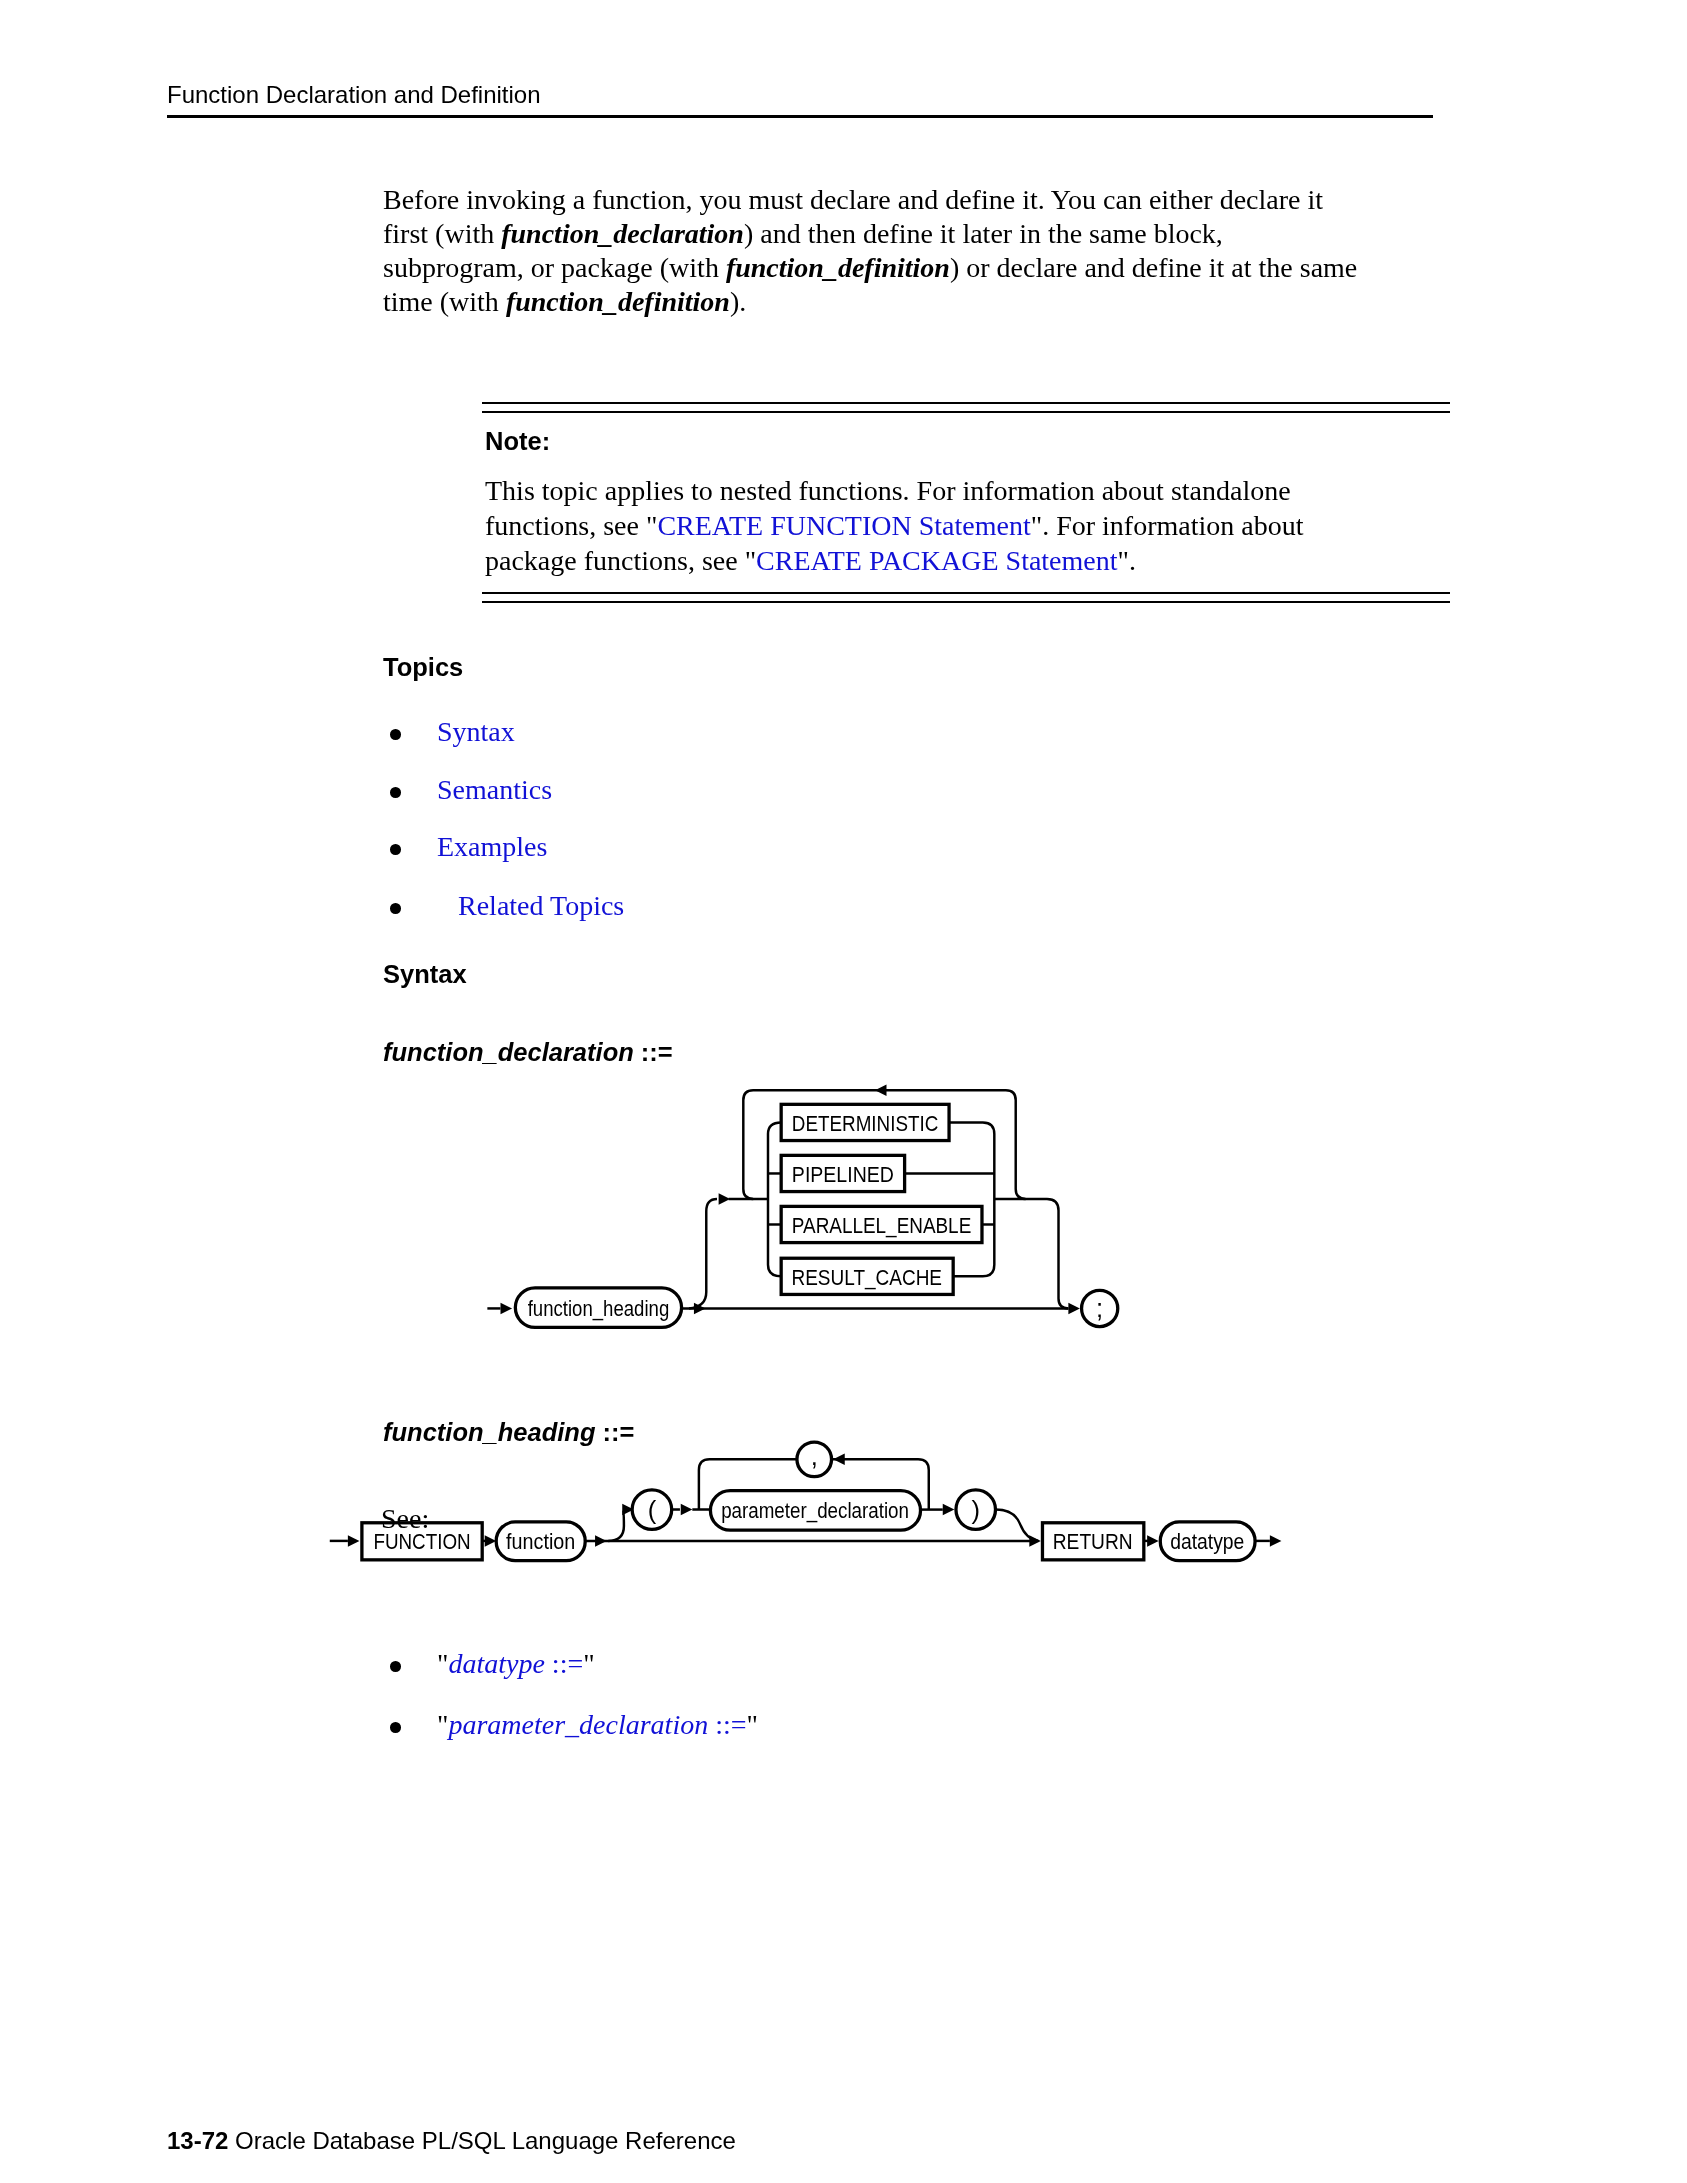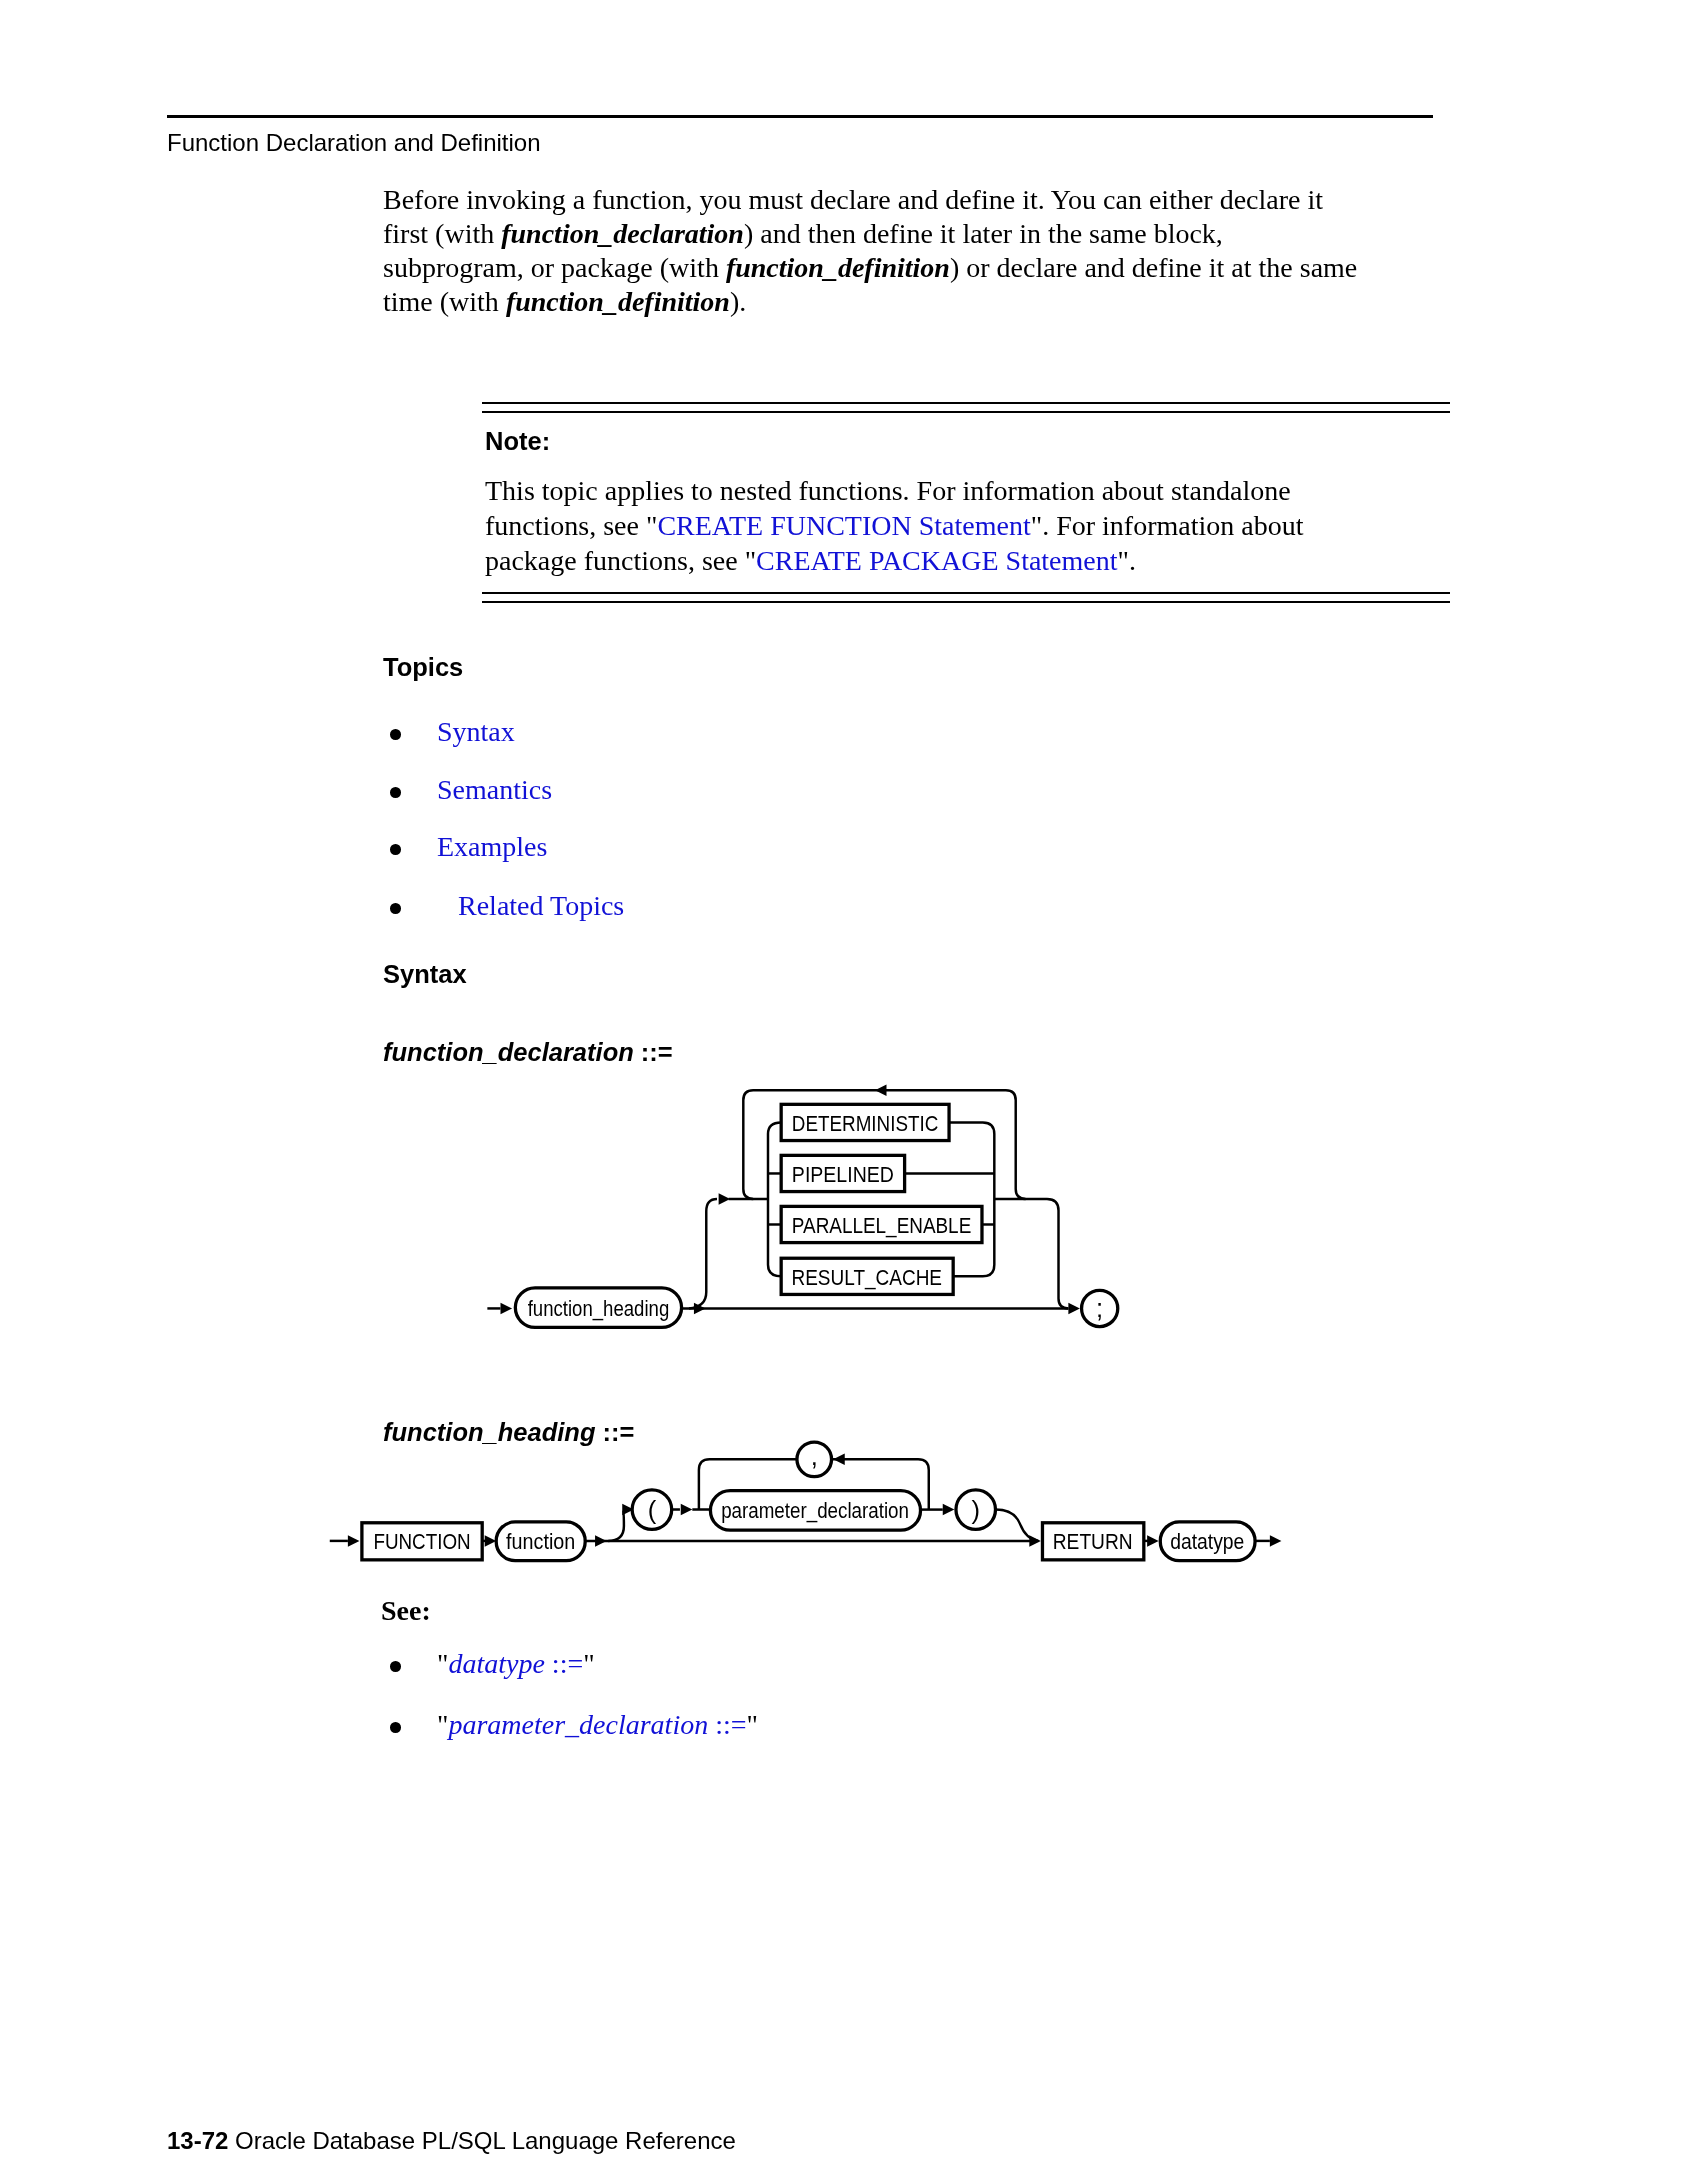--- a/index.html
+++ b/index.html
@@ -7,21 +7,21 @@
         font-family:"Liberation Serif",serif;color:#000;overflow:hidden;}
   .abs{position:absolute;}
   .sans{font-family:"Liberation Sans",sans-serif;}
   .body-text{font-size:28px;line-height:34px;white-space:pre-line;}
   .note-text{font-size:28px;line-height:35px;white-space:pre-line;}
   .seg-term{font-weight:bold;font-style:italic;}
   .seg-b{font-weight:bold;}
   .seg-l{color:#1111d6;}
   .seg-li{color:#1111d6;font-style:italic;}
   .link{color:#1111d6;text-decoration:none;cursor:pointer;}
-  .h-running{font-size:24px;margin-top:48px;}
+  .h-running{font-size:24px;}
   .rule{background:#000;height:2.5px;}
   .dbl-rule{height:6.6px;border-top:2.5px solid #000;border-bottom:2.5px solid #000;}
   .heading{font-family:"Liberation Sans",sans-serif;font-weight:bold;font-size:25.5px;}
   .syn-label{font-family:"Liberation Sans",sans-serif;font-weight:bold;font-size:25.5px;}
   .syn-label .nm{font-style:italic;}
   .bullet-dot{position:absolute;width:10.7px;height:10.7px;border-radius:50%;background:#000;}
   .topic-item{font-size:28px;}
   .footer{font-size:24px;}
   svg text{font-family:"Liberation Sans",sans-serif;font-size:27px;fill:#000;}
   svg .punct{font-family:"Liberation Sans",sans-serif;font-size:31px;}
@@ -148,21 +148,21 @@
     <circle class="shape" cx="988" cy="1771" r="21"></circle>
     <text class="punct" x="988" y="1778" text-anchor="middle">,</text>
     <circle class="shape" cx="1184" cy="1832" r="24"></circle>
     <text class="punct" x="1184" y="1843" text-anchor="middle">)</text>
     <rect class="shape" x="1265" y="1848" width="123" height="45"></rect>
     <text x="1326" y="1880" text-anchor="middle" textLength="97" lengthAdjust="spacingAndGlyphs">RETURN</text>
     <rect class="shape" x="1408" y="1847" width="115" height="47" rx="23"></rect>
     <text x="1465" y="1880" text-anchor="middle" textLength="90" lengthAdjust="spacingAndGlyphs">datatype</text>
   </svg>
 
-  <div class="abs body-text" style="left:381px;top:1594px;font-weight:bold;">See:</div>
+  <div class="abs body-text" style="left:381px;top:1502px;">See:</div>
 
   <div class="bullet-dot" style="left:390px;top:1661px;"></div>
   <a class="abs topic-item" style="left:437px;top:1648px;text-decoration:none;cursor:pointer;"><span>"</span><span class="seg-li">datatype</span><span class="seg-l"> ::=</span><span>"</span></a>
 
   <div class="bullet-dot" style="left:390px;top:1722px;"></div>
   <a class="abs topic-item" style="left:437px;top:1709px;text-decoration:none;cursor:pointer;"><span>"</span><span class="seg-li">parameter_declaration</span><span class="seg-l"> ::=</span><span>"</span></a>
 
   <div class="abs sans footer" style="left:167px;top:2127px;">
     <span class="seg-b">13-72</span>
     <span>Oracle Database PL/SQL Language Reference</span>

